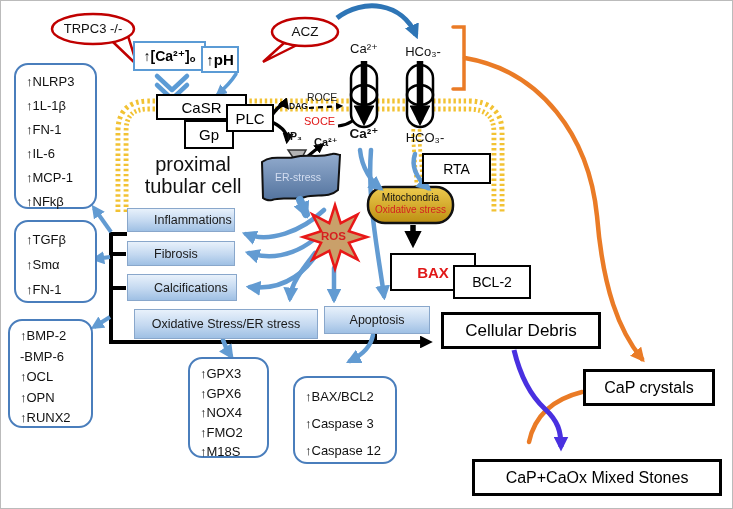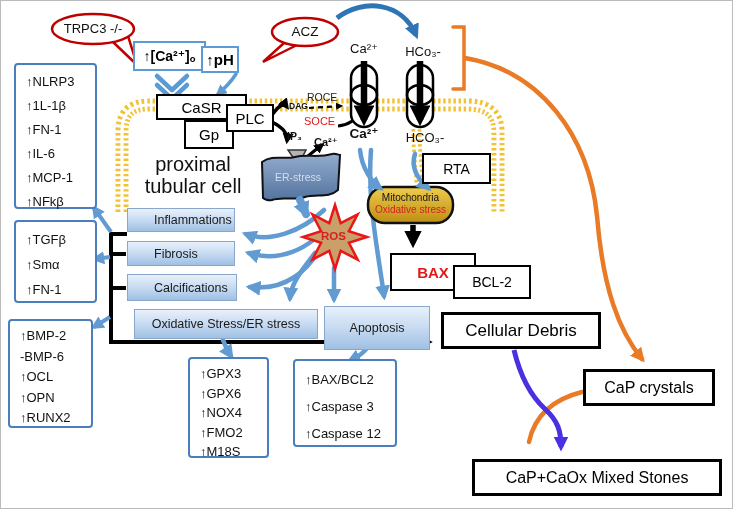--- a/index.html
+++ b/index.html
@@ -6,21 +6,21 @@
   #stage{position:relative;width:733px;height:509px;background:#ffffff;overflow:hidden;
          font-family:"Liberation Sans","DejaVu Sans",sans-serif;border:1px solid #bbb;box-sizing:border-box;}
   svg.layer{position:absolute;left:0;top:0;z-index:1;}
   .lbl{position:absolute;z-index:3;color:#111;white-space:nowrap;line-height:1.1;}
   .box{position:absolute;z-index:2;background:#fff;border:2px solid #000;display:flex;
        align-items:center;justify-content:center;box-sizing:border-box;}
   .grad{position:absolute;z-index:2;background:linear-gradient(180deg,#e8f1fb 0%,#c3d8f0 55%,#9fc0e4 100%);
         border:1px solid #89a7cb;display:flex;align-items:center;box-sizing:border-box;color:#1a1a1a;}
   .grad.left{padding-left:26px;}
   .grad.center{justify-content:center;}
-  .rlist{position:absolute;z-index:2;background:#fff;border:2.5px solid #4a7ebc;border-radius:4px;
+  .rlist{position:absolute;z-index:2;background:#fff;border:2.5px solid #4a7ebc;border-radius:14px;
          box-sizing:border-box;padding:5px 4px 2px 10px;font-size:13px;color:#111;}
   .rlist .li{white-space:nowrap;}
   .lh24 .li{line-height:24px;}
   .lh25 .li{line-height:25px;}
   .lh21 .li{line-height:20.5px;}
   .lh19 .li{line-height:19.5px;}
   .lh27 .li{line-height:27px;}
   .outcome{border-width:3px;font-size:16px;}
   .small-box{font-size:15px;}
   .ctr{text-align:center;}
@@ -184,21 +184,21 @@
 <div class="lbl ctr" style="left:367px;top:203px;width:85px;font-size:10px;color:#d42020;">Oxidative stress</div>
 
 <div class="box" style="left:421px;top:152px;width:69px;height:31px;font-size:14px;">RTA</div>
 <div class="box" style="left:389px;top:252px;width:86px;height:38px;border-width:2.5px;font-size:15px;color:#e01818;font-weight:bold;z-index:2;">BAX</div>
 <div class="box" style="left:452px;top:264px;width:78px;height:34px;border-width:2.5px;font-size:14px;z-index:2;">BCL-2</div>
 
 <div class="grad left" style="left:126px;top:207px;width:108px;height:24px;font-size:12.5px;">Inflammations</div>
 <div class="grad left" style="left:126px;top:240px;width:108px;height:25px;font-size:12.5px;">Fibrosis</div>
 <div class="grad left" style="left:126px;top:273px;width:110px;height:27px;font-size:12.5px;">Calcifications</div>
 <div class="grad center" style="left:133px;top:308px;width:184px;height:30px;font-size:12.5px;">Oxidative Stress/ER stress</div>
-<div class="grad center" style="left:323px;top:305px;width:106px;height:44px;font-size:12.5px;">Apoptosis</div>
+<div class="grad center" style="left:323px;top:305px;width:106px;height:28px;font-size:12.5px;">Apoptosis</div>
 
 <div class="box outcome" style="left:440px;top:311px;width:160px;height:37px;border-width:3.5px;font-size:17px;">Cellular Debris</div>
 <div class="box outcome" style="left:582px;top:368px;width:132px;height:37px;">CaP crystals</div>
 <div class="box outcome" style="left:471px;top:458px;width:250px;height:37px;">CaP+CaOx Mixed Stones</div>
 
 <div class="rlist lh24" style="left:13px;top:62px;width:83px;height:146px;">
       <div class="li">↑NLRP3</div>
       <div class="li">↑1L-1β</div>
       <div class="li">↑FN-1</div>
       <div class="li">↑IL-6</div>
@@ -217,19 +217,19 @@
       <div class="li">↑OPN</div>
       <div class="li">↑RUNX2</div>
     </div>
 <div class="rlist lh19" style="left:187px;top:356px;width:81px;height:101px;">
       <div class="li">↑GPX3</div>
       <div class="li">↑GPX6</div>
       <div class="li">↑NOX4</div>
       <div class="li">↑FMO2</div>
       <div class="li">↑M18S</div>
     </div>
-<div class="rlist lh27" style="left:292px;top:358px;width:104px;height:88px;">
+<div class="rlist lh27" style="left:292px;top:375px;width:104px;height:88px;">
       <div class="li">↑BAX/BCL2</div>
       <div class="li">↑Caspase 3</div>
       <div class="li">↑Caspase 12</div>
     </div>
 
 </div>
 
 </body></html>

